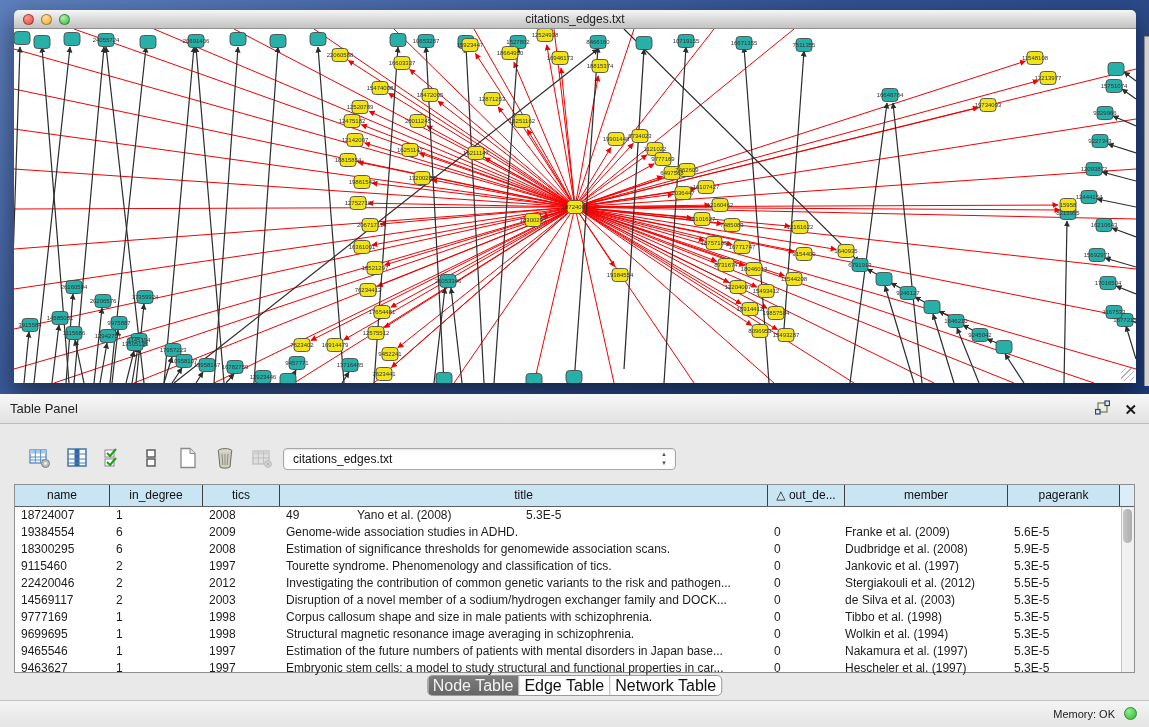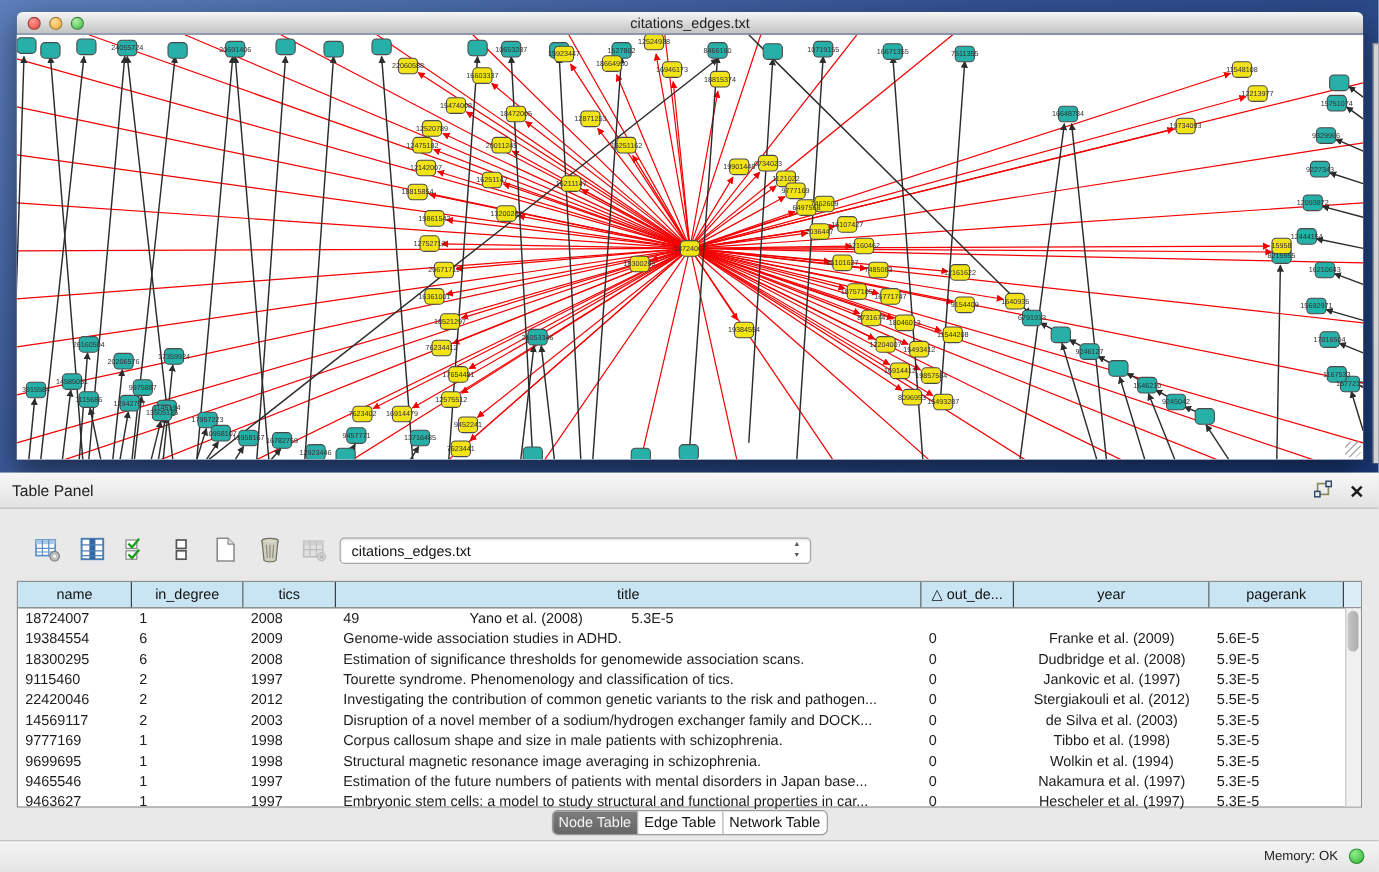--- a/index.html
+++ b/index.html
@@ -48,28 +48,28 @@
   .table-box{position:absolute;left:14px;top:90px;width:1121px;height:189px;
     background:#fff;border:1px solid #8f8f8f;}
   .thead{display:flex;height:22px;border-bottom:1px solid #5f5f5f;}
   .th{background:#c9e5f4;border-right:1px solid #404040;font-size:12px;color:#111;
     text-align:center;line-height:21px;overflow:hidden;white-space:nowrap;}
   .th.corner{background:#dcedf7;border-right:none;}
   .c0{width:95px}.c1{width:93px}.c2{width:77px}.c3{width:488px}.c4{width:77px}.c5{width:163px}.c6{width:112px}.c7{width:14px}
   .tbody{position:relative;}
   .tr{display:flex;height:17px;}
   .td{font-size:12px;color:#1c1c1c;line-height:16px;white-space:nowrap;overflow:hidden;padding-left:6px;}
-  .td.center{text-align:center;padding-left:0;}
+  .td.center{text-align:left;padding-left:0;}
   .vscroll{position:absolute;right:0;top:22px;bottom:0;width:13px;background:#f1f1f1;border-left:1px solid #c6c6c6;}
   .vthumb{position:absolute;left:1px;top:2px;width:9px;height:34px;border-radius:5px;
     background:linear-gradient(90deg,#c6c6c6,#adadad);}
 
   .tabs{position:absolute;left:50%;transform:translateX(-50%);top:281px;display:flex;
     border:1px solid #9b9b9b;border-radius:5px;overflow:hidden;background:#fff;}
-  .tab{padding:2px 5px;font-size:12px;color:#111;border-right:1px solid #b3b3b3;line-height:15px;}
+  .tab{padding:2px 5px;font-size:16px;color:#111;border-right:1px solid #b3b3b3;line-height:15px;}
   .tab:last-child{border-right:none;}
   .tab.selected{background:linear-gradient(#7d7d7d,#666);color:#f4f4f4;}
 
   .status-bar{position:absolute;left:0;top:306px;width:100%;height:27px;
     background:linear-gradient(#f4f4f4,#e4e4e4);border-top:1px solid #c2c2c2;}
   .mem{position:absolute;right:34px;top:7px;font-size:11px;color:#222;}
   .mem-dot{position:absolute;right:12px;top:6px;width:13px;height:13px;border-radius:50%;
     background:radial-gradient(circle at 35% 30%,#8fee8f,#2fb52f);border:1px solid #2a9030;}
 </style>
 </head>
@@ -589,21 +589,21 @@
         </span>
     </div>
 
     <div class="table-box">
       <div class="thead">
         <div class="th c0"><span>name</span></div>
         <div class="th c1"><span>in_degree</span></div>
         <div class="th c2"><span>tics</span></div>
         <div class="th c3"><span>title</span></div>
         <div class="th c4"><span>△</span> <span>out_de...</span></div>
-        <div class="th c5"><span>year</span></div>
+        <div class="th c5"><span>member</span></div>
         <div class="th c6"><span>pagerank</span></div>
         <div class="th corner c7"></div>
       </div>
       <div class="tbody" id="tbody">
           <div class="tr">
             <div class="td c0">18724007</div>
             <div class="td c1">1</div>
             <div class="td c2">2008</div>
             <div class="td c4">49</div>
             <div class="td c5 center">Yano et al. (2008)</div>

